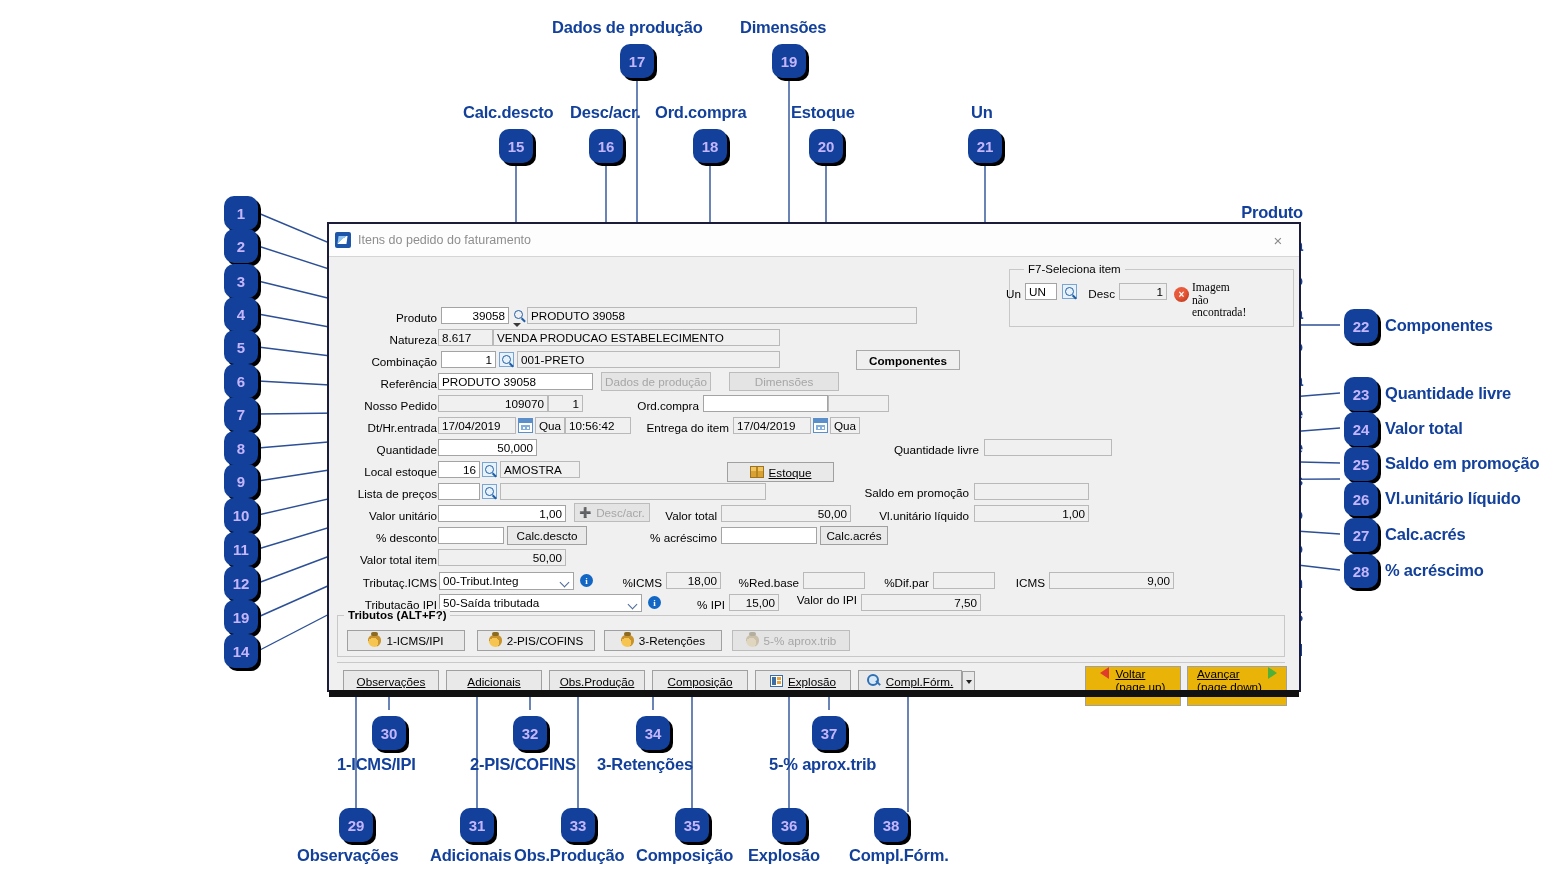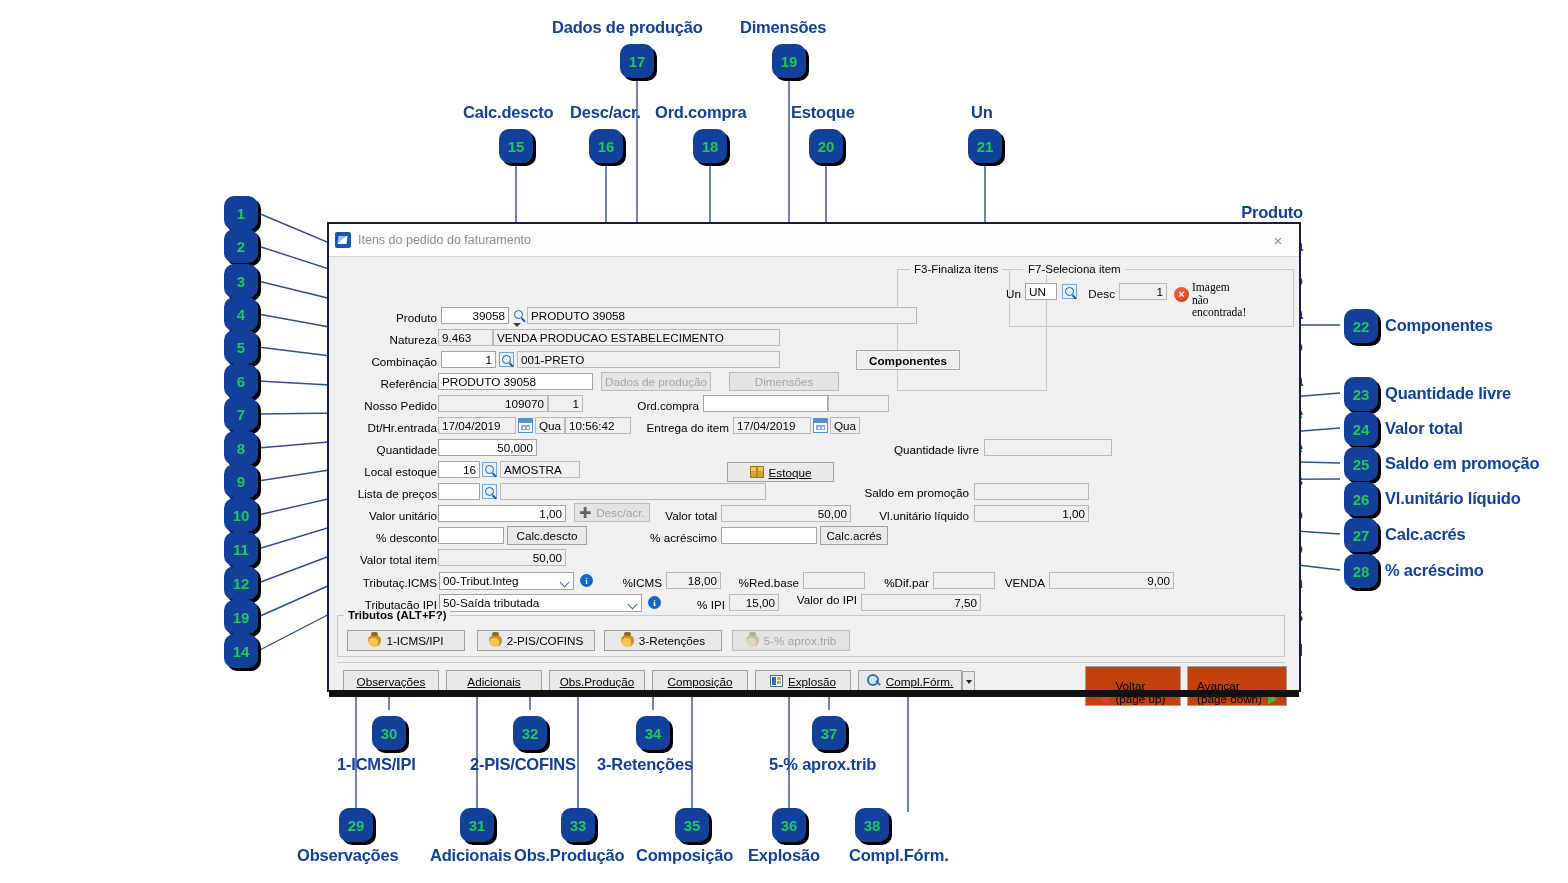--- a/index.html
+++ b/index.html
@@ -10,21 +10,21 @@
     position:relative;
     overflow:hidden;
   }
   
   #annot-svg{position:absolute;left:0;top:0;width:1568px;height:883px;pointer-events:none;}
   .callout{
     position:absolute;
     width:34px;height:34px;border-radius:10px;
     background:#12409a;
     box-shadow:3px 3px 0 #000;
-    color:#22c55e;
+    color:#c4b5fd;
     font-weight:bold;
     font-size:15px;
     display:flex;align-items:center;justify-content:center;
     font-family:"Liberation Sans", sans-serif;
   }
   .annot-label{
     position:absolute;
     color:#12409a;
     font-weight:bold;
     font-size:16.5px;
@@ -220,22 +220,22 @@
   .arrow-left{
     width:0;height:0;border-top:6px solid transparent;border-bottom:6px solid transparent;
     border-right:9px solid #e03c2e;
   }
   .arrow-right{
     width:0;height:0;border-top:6px solid transparent;border-bottom:6px solid transparent;
     border-left:9px solid #4fb03a;
   }
   .navbtn{
     position:absolute;box-sizing:border-box;
-    border:1px solid #a0a0a0;background:#c2410c;
-    display:flex;align-items:flex-end;justify-content:center;gap:6px;
+    border:1px solid #a0a0a0;background:#eab308;
+    display:flex;align-items:flex-start;justify-content:center;gap:6px;
     font-size:11.7px;cursor:default;
   }
   .navbtn .txt{line-height:13px;text-align:left;}
   .explosao-ico{
     width:13px;height:12px;background:#fff;border:1px solid #3a6ea5;box-sizing:border-box;
     position:relative;
   }
   .explosao-ico:before{content:"";position:absolute;left:1px;top:1px;width:4px;bottom:1px;background:#3a6ea5;}
   .explosao-ico:after{content:"";position:absolute;left:6px;top:1px;right:1px;height:3px;background:#e8a33d;
     box-shadow:0 4px 0 #e8a33d;}
@@ -387,50 +387,47 @@
 <div class="callout" style="left:561px;top:808px;">33</div>
 <div class="annot-label" style="left:514px;top:846px;">Obs.Produção</div>
 <div class="callout" style="left:636px;top:716px;">34</div>
 <div class="annot-label" style="left:597px;top:755px;">3-Retenções</div>
 <div class="callout" style="left:675px;top:808px;">35</div>
 <div class="annot-label" style="left:636px;top:846px;">Composição</div>
 <div class="callout" style="left:772px;top:808px;">36</div>
 <div class="annot-label" style="left:748px;top:846px;">Explosão</div>
 <div class="callout" style="left:812px;top:716px;">37</div>
 <div class="annot-label" style="left:769px;top:755px;">5-% aprox.trib</div>
-<div class="callout" style="left:855px;top:808px;">38</div>
+<div class="callout" style="left:874px;top:808px;">38</div>
 <div class="annot-label" style="left:849px;top:846px;">Compl.Fórm.</div>
 
 <div id="dialog">
 
   <div id="titlebar">
     <span class="title-ico"></span>
     <span id="title-text">Itens do pedido do faturamento</span>
     <span id="close-btn">×</span>
   </div>
 
   <div id="body">
 
-    <div class="groupbox" style="left:568px;top:12px;width:150px;height:122px;">
-      <span class="gb-legend" style="left:12px;">F3-Finaliza itens</span>
-    </div>
     <div class="groupbox" style="left:680px;top:12px;width:285px;height:58px;">
       <span class="gb-legend" style="left:14px;">F7-Seleciona item</span>
     </div>
 
     <div class="lbl r" style="left:30px;top:54px;width:78px;">Produto</div>
     <div class="fld num" style="left:112px;top:50px;width:68px;">39058</div>
     <div class="lookup bare" style="left:182px;top:50px;">
         <span class="glass"></span>
       </div>
     <div class="smallcaret" style="left:184px;top:66px;"></div>
     <div class="fld ro" style="left:198px;top:50px;width:390px;">PRODUTO 39058</div>
 
     <div class="lbl r" style="left:30px;top:76px;width:78px;">Natureza</div>
-    <div class="fld ro" style="left:109px;top:72px;width:55px;">9.463</div>
+    <div class="fld ro" style="left:109px;top:72px;width:55px;">8.617</div>
     <div class="fld ro" style="left:164px;top:72px;width:287px;">VENDA PRODUCAO ESTABELECIMENTO</div>
 
     <div class="lbl r" style="left:24px;top:98px;width:84px;">Combinação</div>
     <div class="fld num" style="left:112px;top:94px;width:55px;">1</div>
     <div class="lookup" style="left:170px;top:95px;">
         <span class="glass"></span>
       </div>
     <div class="fld ro" style="left:188px;top:94px;width:263px;">001-PRETO</div>
 
     <div class="lbl r" style="left:30px;top:120px;width:78px;">Referência</div>
@@ -492,21 +489,21 @@
 
     <div class="lbl r" style="left:18px;top:319px;width:90px;">Tributaç.ICMS</div>
     <div class="combo" style="left:110px;top:315px;width:135px;">00-Tribut.Integ</div>
     <div class="infoico" style="left:251px;top:317px;">i</div>
     <div class="lbl r" style="left:265px;top:319px;width:68px;">%ICMS</div>
     <div class="fld ro num" style="left:337px;top:315px;width:55px;">18,00</div>
     <div class="lbl r" style="left:396px;top:319px;width:74px;">%Red.base</div>
     <div class="fld ro num" style="left:474px;top:315px;width:62px;"></div>
     <div class="lbl r" style="left:540px;top:319px;width:60px;">%Dif.par</div>
     <div class="fld ro num" style="left:604px;top:315px;width:62px;"></div>
-    <div class="lbl r" style="left:668px;top:319px;width:48px;">VENDA</div>
+    <div class="lbl r" style="left:668px;top:319px;width:48px;">ICMS</div>
     <div class="fld ro num" style="left:720px;top:315px;width:125px;">9,00</div>
 
     <div class="lbl r" style="left:12px;top:341px;width:96px;">Tributação IPI</div>
     <div class="combo" style="left:110px;top:337px;width:203px;">50-Saída tributada</div>
     <div class="infoico" style="left:319px;top:339px;">i</div>
     <div class="lbl r" style="left:340px;top:341px;width:56px;">% IPI</div>
     <div class="fld ro num" style="left:400px;top:337px;width:50px;text-align:right;">15,00</div>
     <div class="lbl r" style="left:452px;top:336px;width:76px;">Valor do IPI</div>
     <div class="fld ro num" style="left:532px;top:337px;width:120px;">7,50</div>
 

